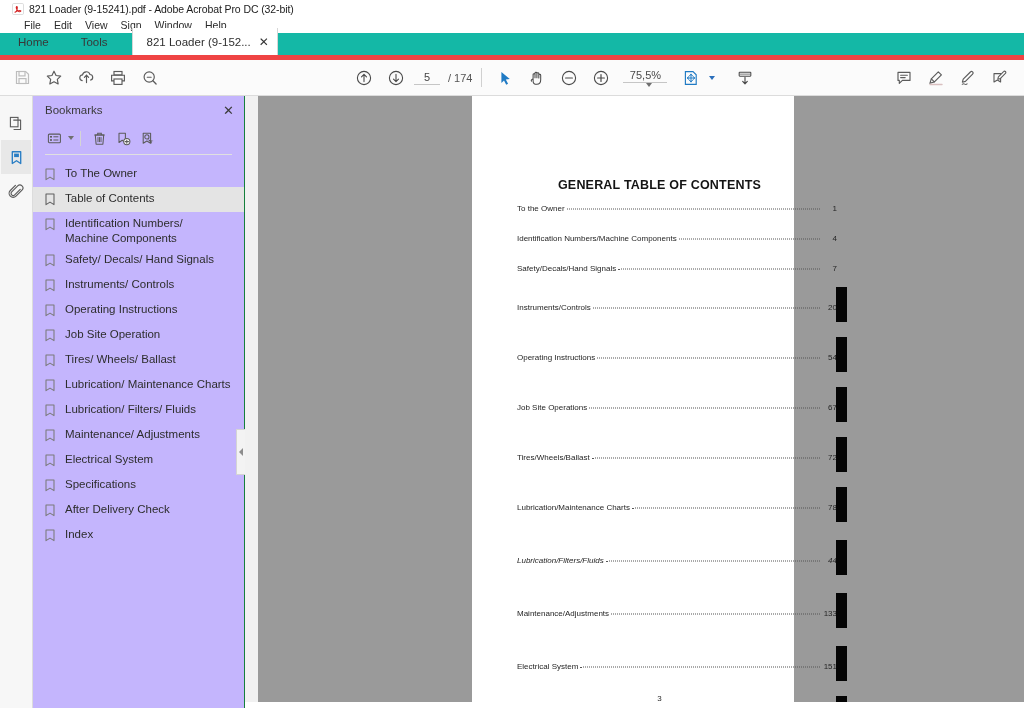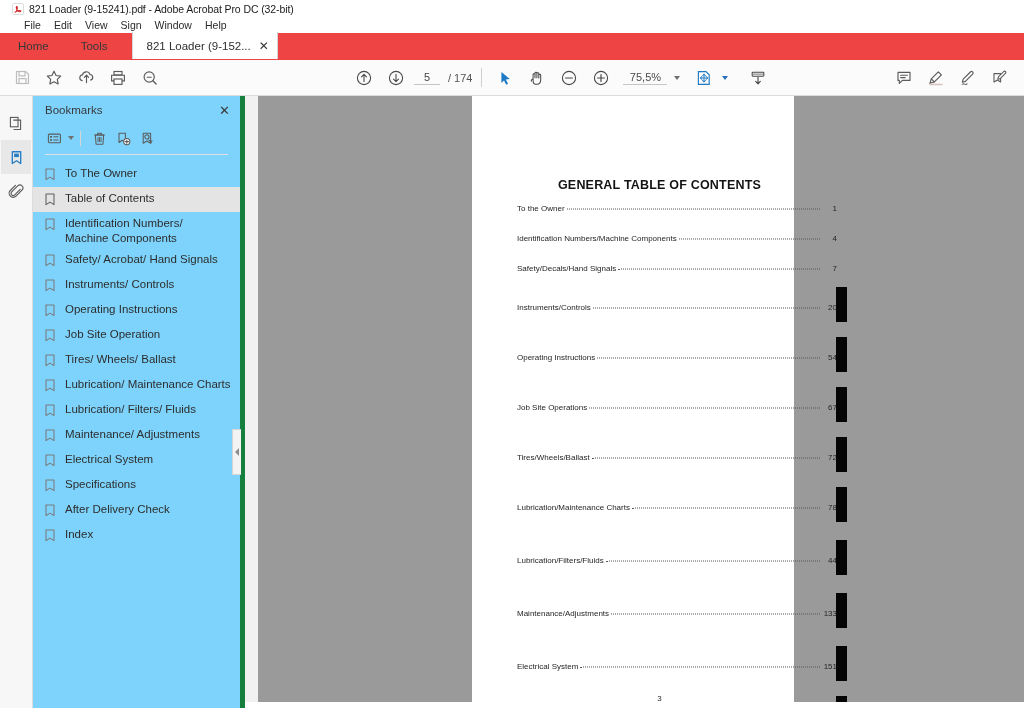--- a/index.html
+++ b/index.html
@@ -30,22 +30,22 @@
     height: 16px; background: #ffffff; display: flex; align-items: center;
     padding-left: 18px; flex: 0 0 16px;
   }
   .menubar .mi {
     font-size: 10.5px; color: #2b2b2b; padding: 0 7px 0 6px; white-space: nowrap;
     line-height: 16px; cursor: default;
   }
 
   
   .tabstrip {
-    height: 27px; background: #ef4444; display: flex; align-items: flex-end;
-    flex: 0 0 27px; border-bottom: 1px solid #ef4444; position: relative; text-align: center;
+    height: 27px; background: #14b8a6; display: flex; align-items: flex-end;
+    flex: 0 0 27px; border-bottom: 5px solid #ef4444; position: relative; text-align: center;
   }
   .tabstrip .t {
     height: 27px; display: flex; align-items: center; justify-content: center;
     font-size: 11.5px; color: #383838; padding: 0 16px; white-space: nowrap;
     cursor: default;
   }
   .tabstrip .t.home { padding: 0 18px; }
   .tabstrip .t.tools { padding: 0 14px; }
   .tabstrip .doctab {
     height: 27px; background: #ffffff; display: flex; align-items: center;
@@ -72,21 +72,21 @@
   .tb-left { padding-left: 6px; }
   .tb-sep { width:1px; height:19px; background:#d0d0d0; margin:0 7px; }
   .pagebox {
     display: flex; align-items: center; margin: 0 2px;
   }
   .pagebox .pnum {
     width: 26px; text-align: center; font-size: 11px; color: #444;
     border-bottom: 1px solid #c6c6c6; padding-bottom: 1px;
   }
   .pagebox .ptot { font-size: 11px; color: #555; margin-left: 8px; white-space: nowrap; }
-  .zoombox { display:flex; align-items:center; margin-left: 6px; }
+  .zoombox { display:flex; align-items:center; margin-left: 6px; flex-direction: column; }
   .zoombox .zval {
     font-size: 11px; color: #4b4b4b; width: 44px; text-align: center;
     border-bottom: 1px solid #c6c6c6; padding-bottom: 1px;
   }
   .caret {
     width:0;height:0;border-left:3.5px solid transparent;border-right:3.5px solid transparent;
     border-top:4px solid #6f6f6f; margin-left: 7px;
   }
   .caret.blue { border-top-color:#2a6ebb; }
   .tb-right { margin-left:auto; display:flex; align-items:center; padding-right: 8px; }
@@ -101,22 +101,22 @@
     display: flex; flex-direction: column; align-items: center;
   }
   .rail .ri {
     width: 30px; height: 34px; display:flex; align-items:center; justify-content:center;
     cursor: default; position: relative;
   }
   .rail .ri.active { background: #e8e8e8; }
 
   
   .bpanel {
-    width: 212px; flex: 0 0 212px; background: #7dd3fc;
-    border-right: 5px solid #15803d; display: flex; flex-direction: column;
+    width: 212px; flex: 0 0 212px; background: #c4b5fd;
+    border-right: 1px solid #15803d; display: flex; flex-direction: column;
     position: relative;
   }
   .bpanel .bhead {
     height: 28px; display: flex; align-items: center; padding: 0 6px 0 12px;
     font-size: 11.5px; color: #3a3a3a;
   }
   .bpanel .bhead .bt { flex: 1 1 auto; }
   .bpanel .bhead .bx {
     font-size: 13px; color: #3a3a3a; cursor: default; padding: 0 4px;
     font-family: "DejaVu Sans", sans-serif; line-height: 1;
@@ -449,21 +449,21 @@
           </span>
           <span class="blbl">Identification Numbers/
 Machine Components</span>
         </div>
         <div class="bitem">
           <span class="bico">
             <svg width="10" height="13" viewBox="0 0 10 13">
                 <path d="M1 1h8v10.6L5 9.1 1 11.6z" fill="none" stroke="#7a7a7a" stroke-width="1.05" stroke-linejoin="round"></path>
               </svg>
           </span>
-          <span class="blbl">Safety/ Acrobat/ Hand Signals</span>
+          <span class="blbl">Safety/ Decals/ Hand Signals</span>
         </div>
         <div class="bitem">
           <span class="bico">
             <svg width="10" height="13" viewBox="0 0 10 13">
                 <path d="M1 1h8v10.6L5 9.1 1 11.6z" fill="none" stroke="#7a7a7a" stroke-width="1.05" stroke-linejoin="round"></path>
               </svg>
           </span>
           <span class="blbl">Instruments/ Controls</span>
         </div>
         <div class="bitem">
@@ -594,21 +594,21 @@
             <div class="toc-row" style="position: absolute; left: 0px; right: 0px; top: 249px;">
               <span class="nm">Tires/Wheels/Ballast</span>
               <span class="dots"></span>
               <span class="pg">72</span>
             </div>
             <div class="toc-row" style="position: absolute; left: 0px; right: 0px; top: 299px;">
               <span class="nm">Lubrication/Maintenance Charts</span>
               <span class="dots"></span>
               <span class="pg">78</span>
             </div>
-            <div class="toc-row" style="position: absolute; left: 0px; right: 0px; top: 352px;">
+            <div class="toc-row" style="position: absolute; left: 0px; right: 0px; top: 352px; font-style: italic;">
               <span class="nm">Lubrication/Filters/Fluids</span>
               <span class="dots"></span>
               <span class="pg">44</span>
             </div>
             <div class="toc-row" style="position: absolute; left: 0px; right: 0px; top: 405px;">
               <span class="nm">Maintenance/Adjustments</span>
               <span class="dots"></span>
               <span class="pg">133</span>
             </div>
             <div class="toc-row" style="position: absolute; left: 0px; right: 0px; top: 458px;">

